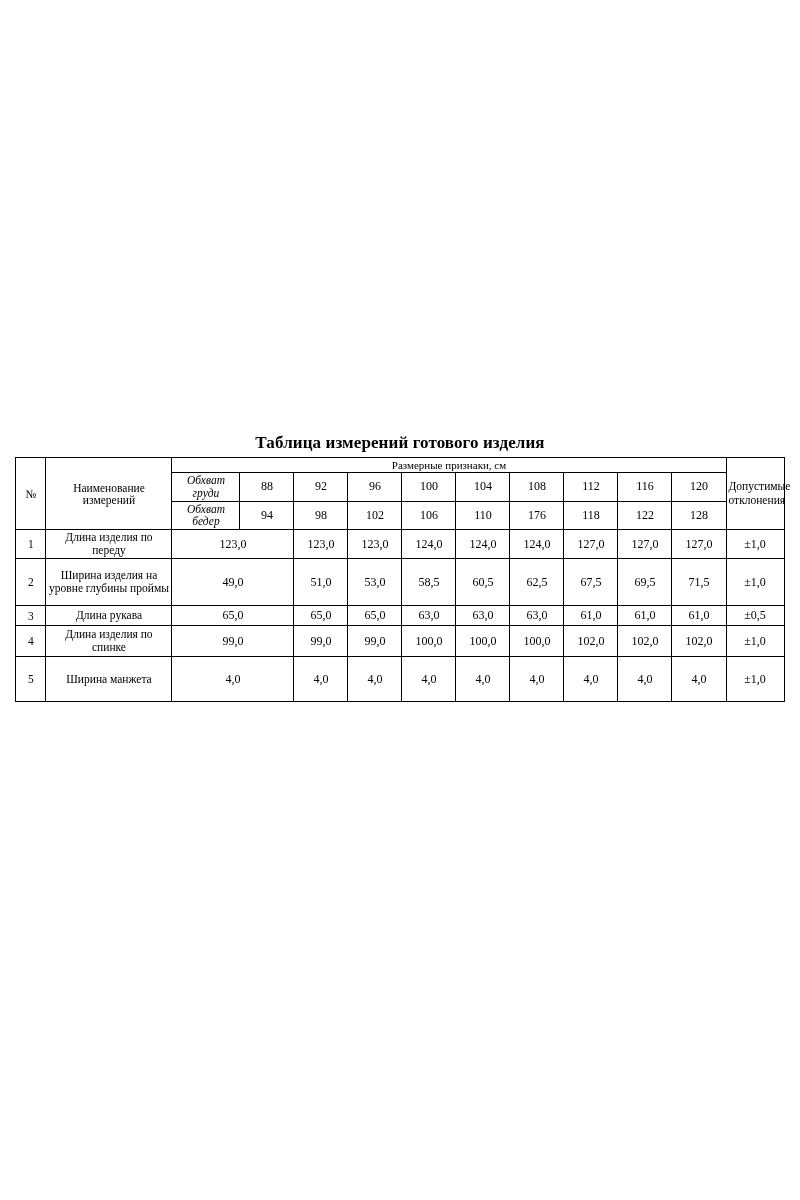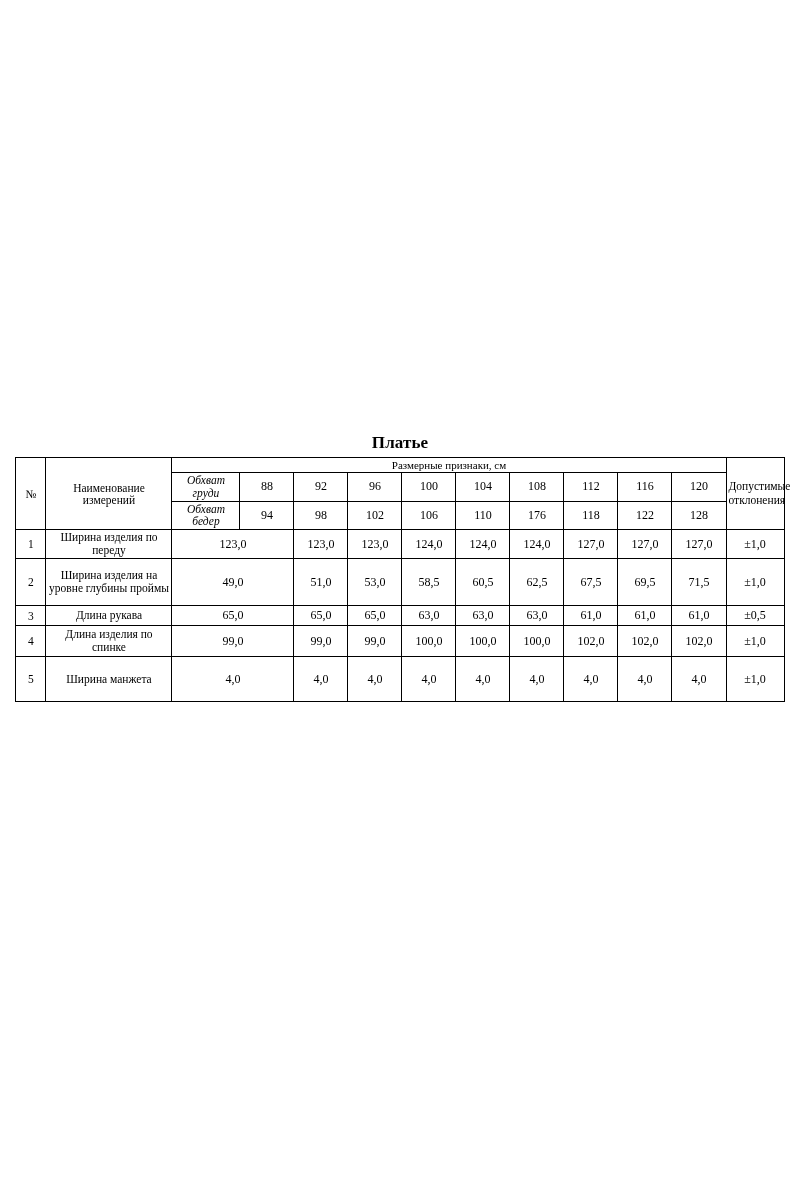--- a/index.html
+++ b/index.html
@@ -125,21 +125,21 @@
   .vtop { vertical-align: top; }
   .tol-mid { vertical-align: middle; }
 </style>
 </head>
 <body>
 
 <div class="page">
   <div class="doc-block">
 
     <div class="title-wrap">
-      <div class="title-line2">Платье</div>
+      <div class="title-line1">Таблица измерений готового изделия</div>
     </div>
 
     <table class="meas">
       <colgroup>
         <col class="num-col">
         <col class="name-col">
         <col class="first-size-col">
         <col class="size-col">
         <col class="size-col">
         <col class="size-col">
@@ -178,21 +178,21 @@
           <td class="size-num">106</td>
           <td class="size-num">110</td>
           <td class="size-num">176</td>
           <td class="size-num">118</td>
           <td class="size-num">122</td>
           <td class="size-num">128</td>
         </tr>
 
         <tr class="r1">
           <td class="no-small">1</td>
-          <td class="row-label">Ширина изделия по переду</td>
+          <td class="row-label">Длина изделия по переду</td>
           <td colspan="2" class="cell-val">123,0</td>
           <td class="cell-val">123,0</td>
           <td class="cell-val">123,0</td>
           <td class="cell-val">124,0</td>
           <td class="cell-val">124,0</td>
           <td class="cell-val">124,0</td>
           <td class="cell-val">127,0</td>
           <td class="cell-val">127,0</td>
           <td class="cell-val">127,0</td>
           <td class="cell-val">±1,0</td>

